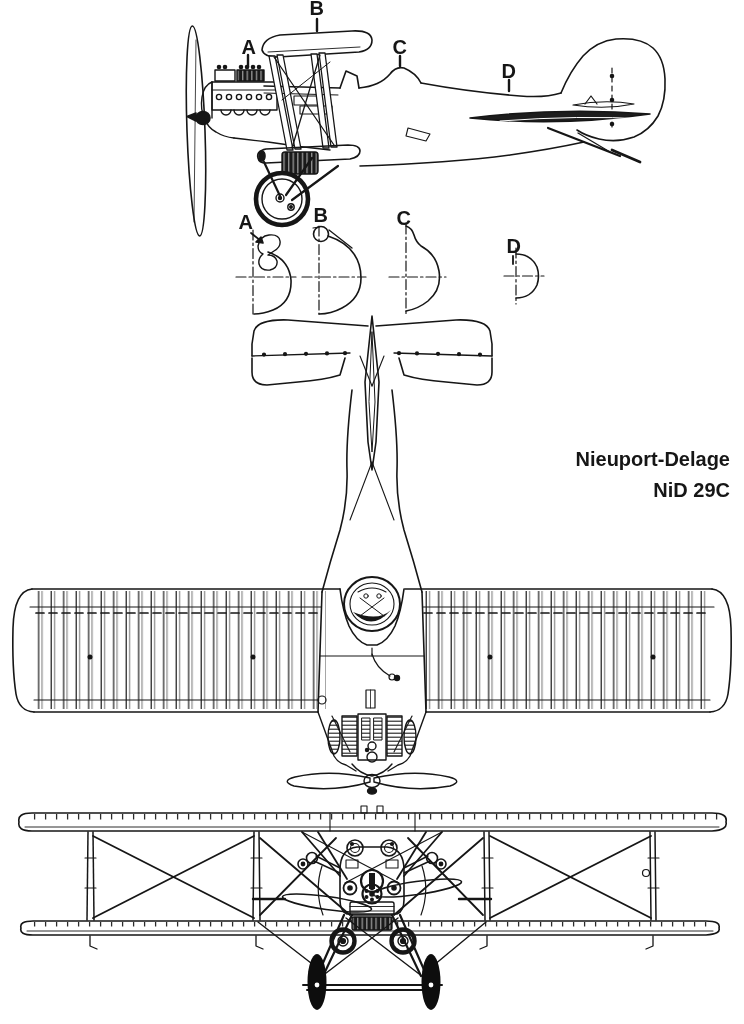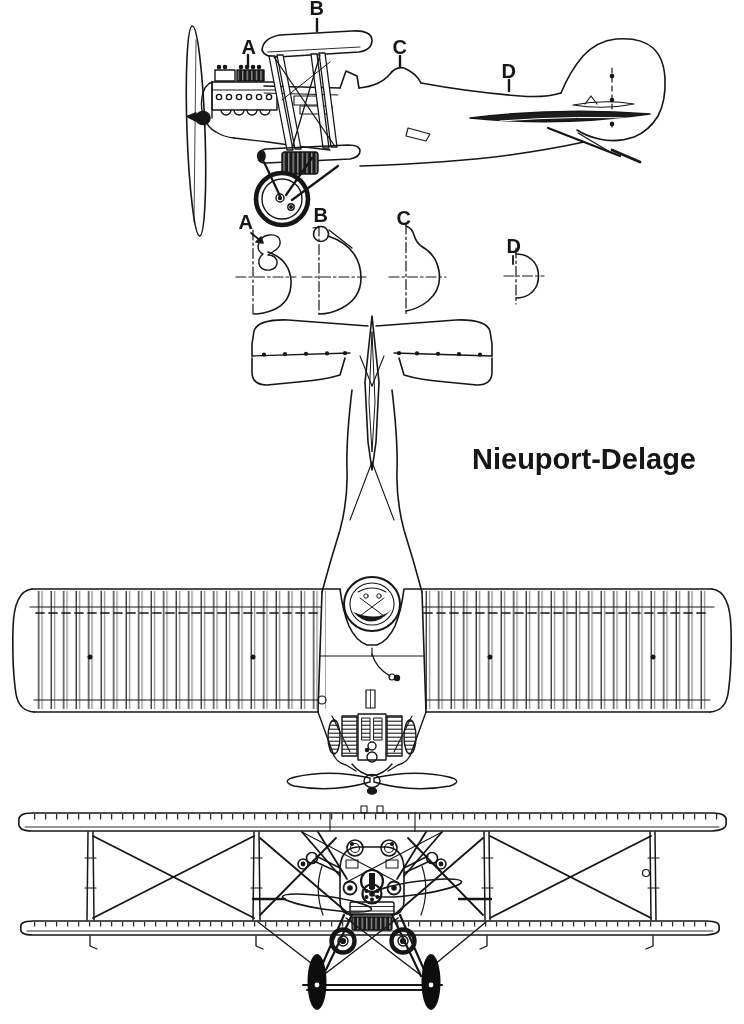--- a/index.html
+++ b/index.html
@@ -10,21 +10,21 @@
     font-family:"Liberation Sans","DejaVu Sans",sans-serif; color:var(--ink);
   }
   #art{position:absolute;left:0;top:0;}
   .lbl{
     position:absolute; transform:translateX(-50%);
     font-weight:bold; font-size:20px; line-height:20px; letter-spacing:0.5px;
     color:var(--ink); white-space:nowrap;
   }
   .title{
     position:absolute; left:438px; top:444px; width:292px;
-    text-align:center; font-weight:bold; font-size:29px; line-height:31px;
+    text-align:right; font-weight:bold; font-size:20px; line-height:31px;
     color:var(--ink);
   }
 </style>
 </head>
 <body>
 
 <div id="sheet">
 
 <svg id="art" width="744" height="1024" viewBox="0 0 744 1024" xmlns="http://www.w3.org/2000/svg">
   <defs>
@@ -434,15 +434,16 @@
 <div class="lbl" style="left:400px; top:37px;">C</div>
 <div class="lbl" style="left:509px; top:61px;">D</div>
 
 <div class="lbl" style="left:246px; top:212px;">A</div>
 <div class="lbl" style="left:321px; top:205px;">B</div>
 <div class="lbl" style="left:404px; top:208px;">C</div>
 <div class="lbl" style="left:514px; top:236px;">D</div>
 
 <div class="title">
   <div>Nieuport-Delage</div>
+  <div>NiD 29C</div>
 </div>
 
 </div>
 
 </body></html>

